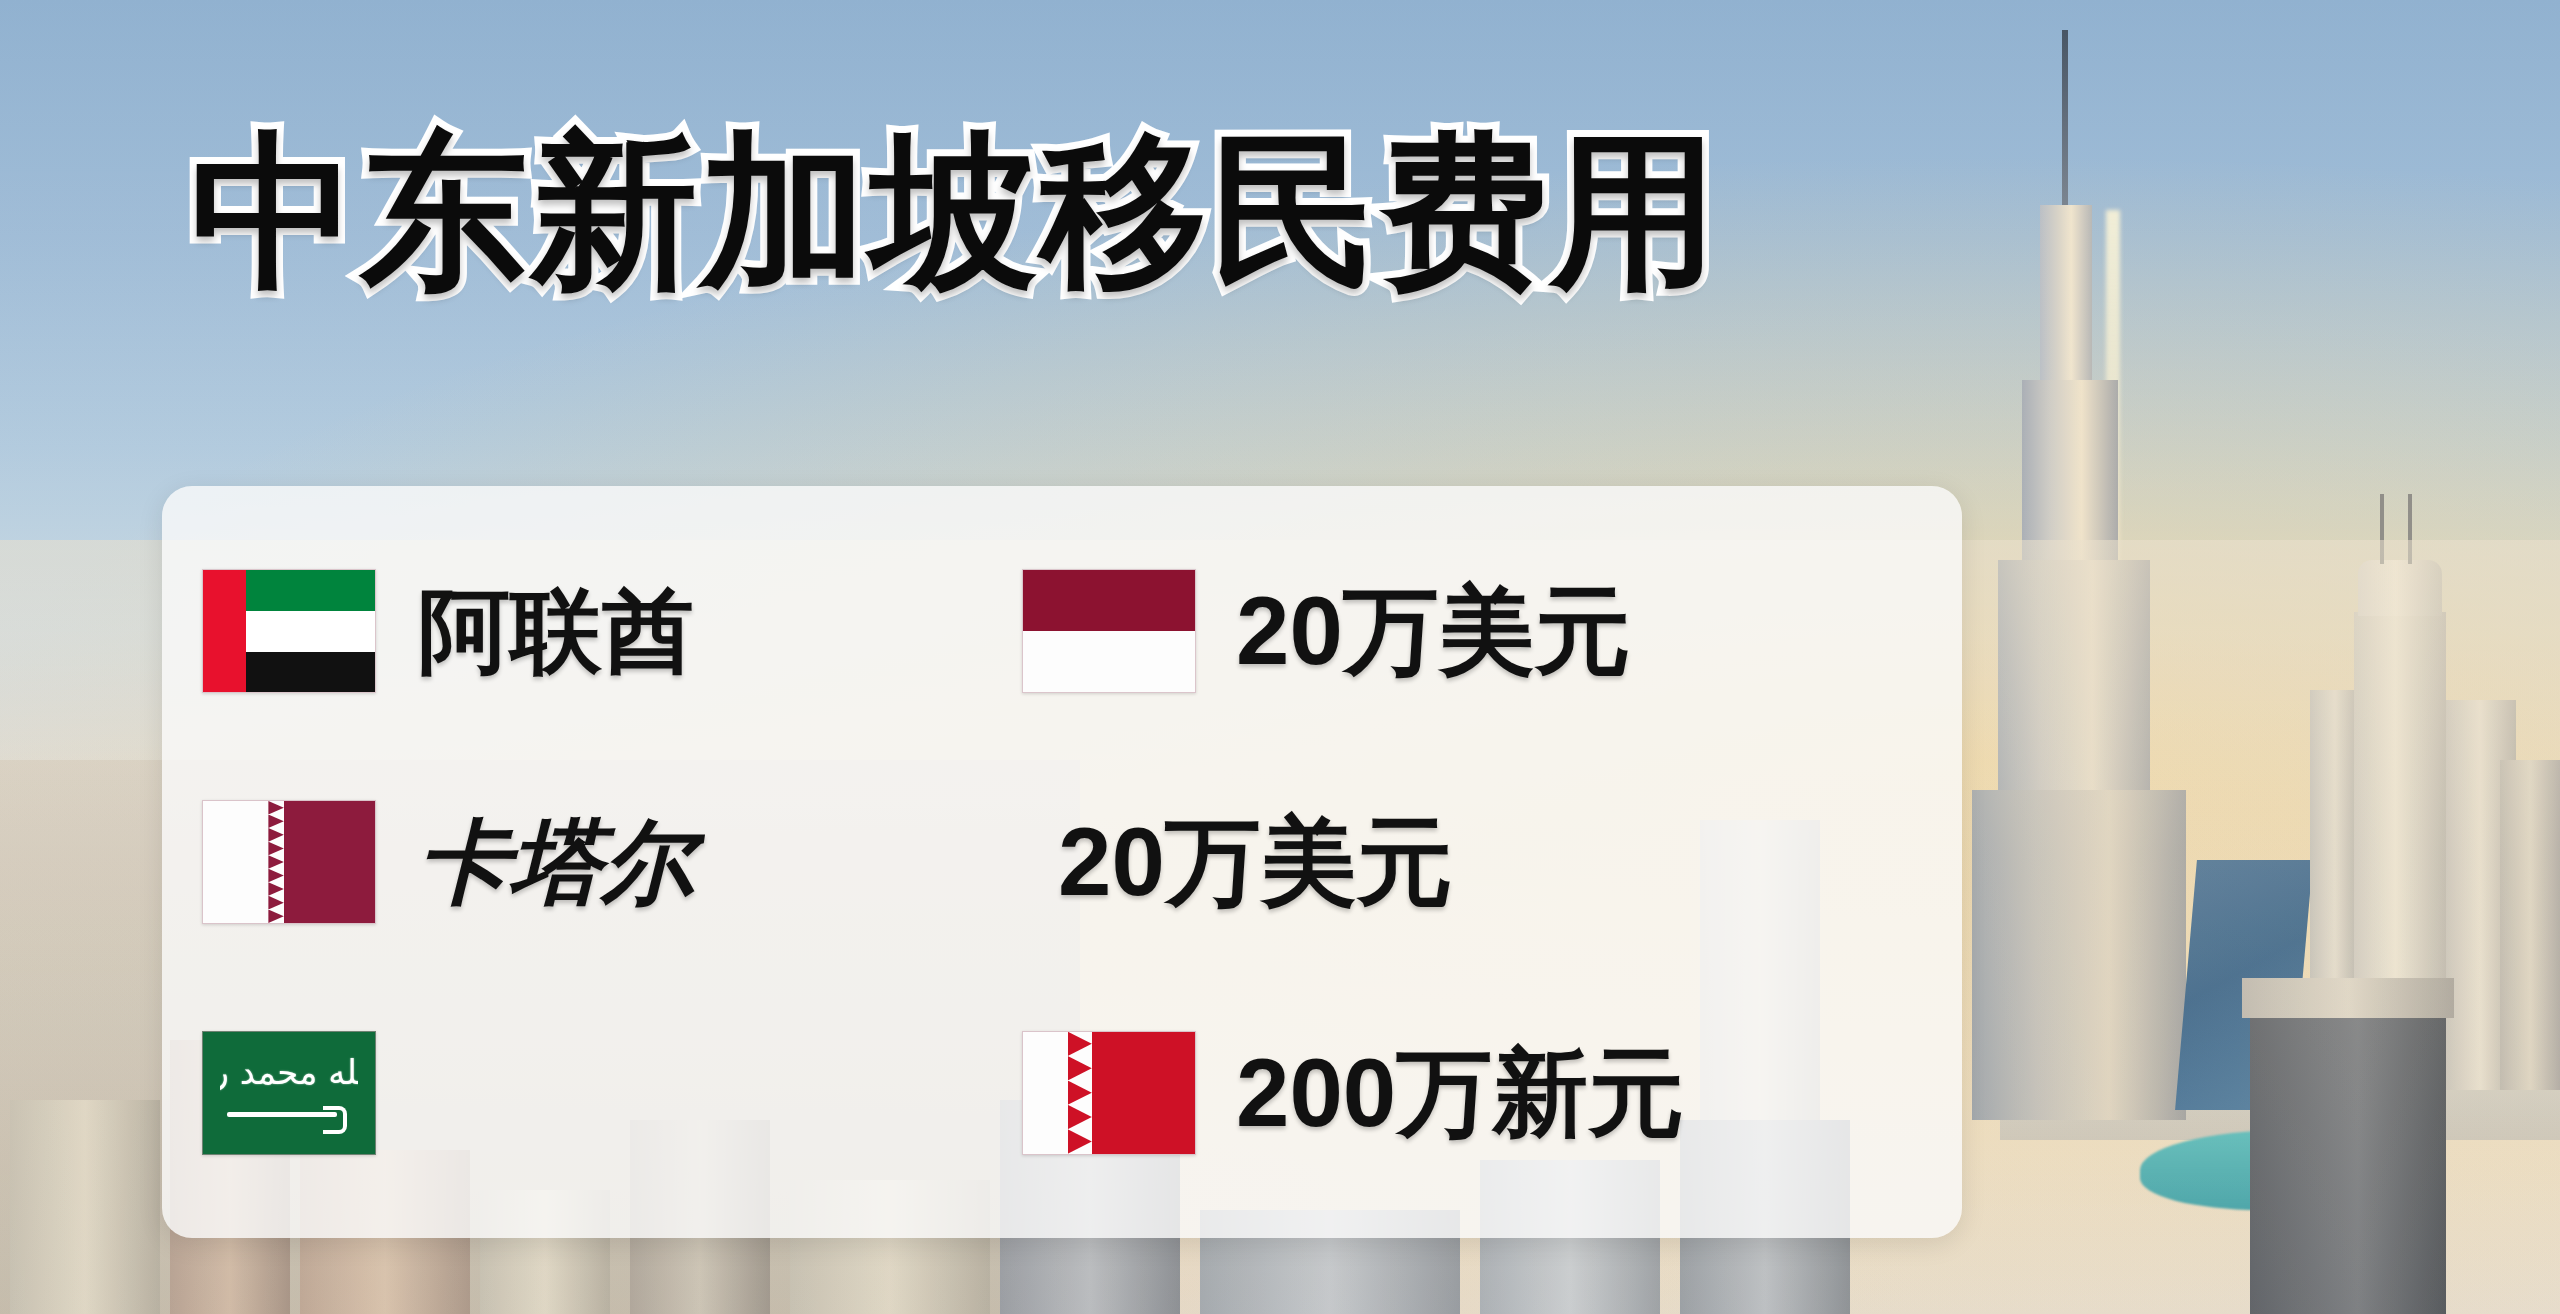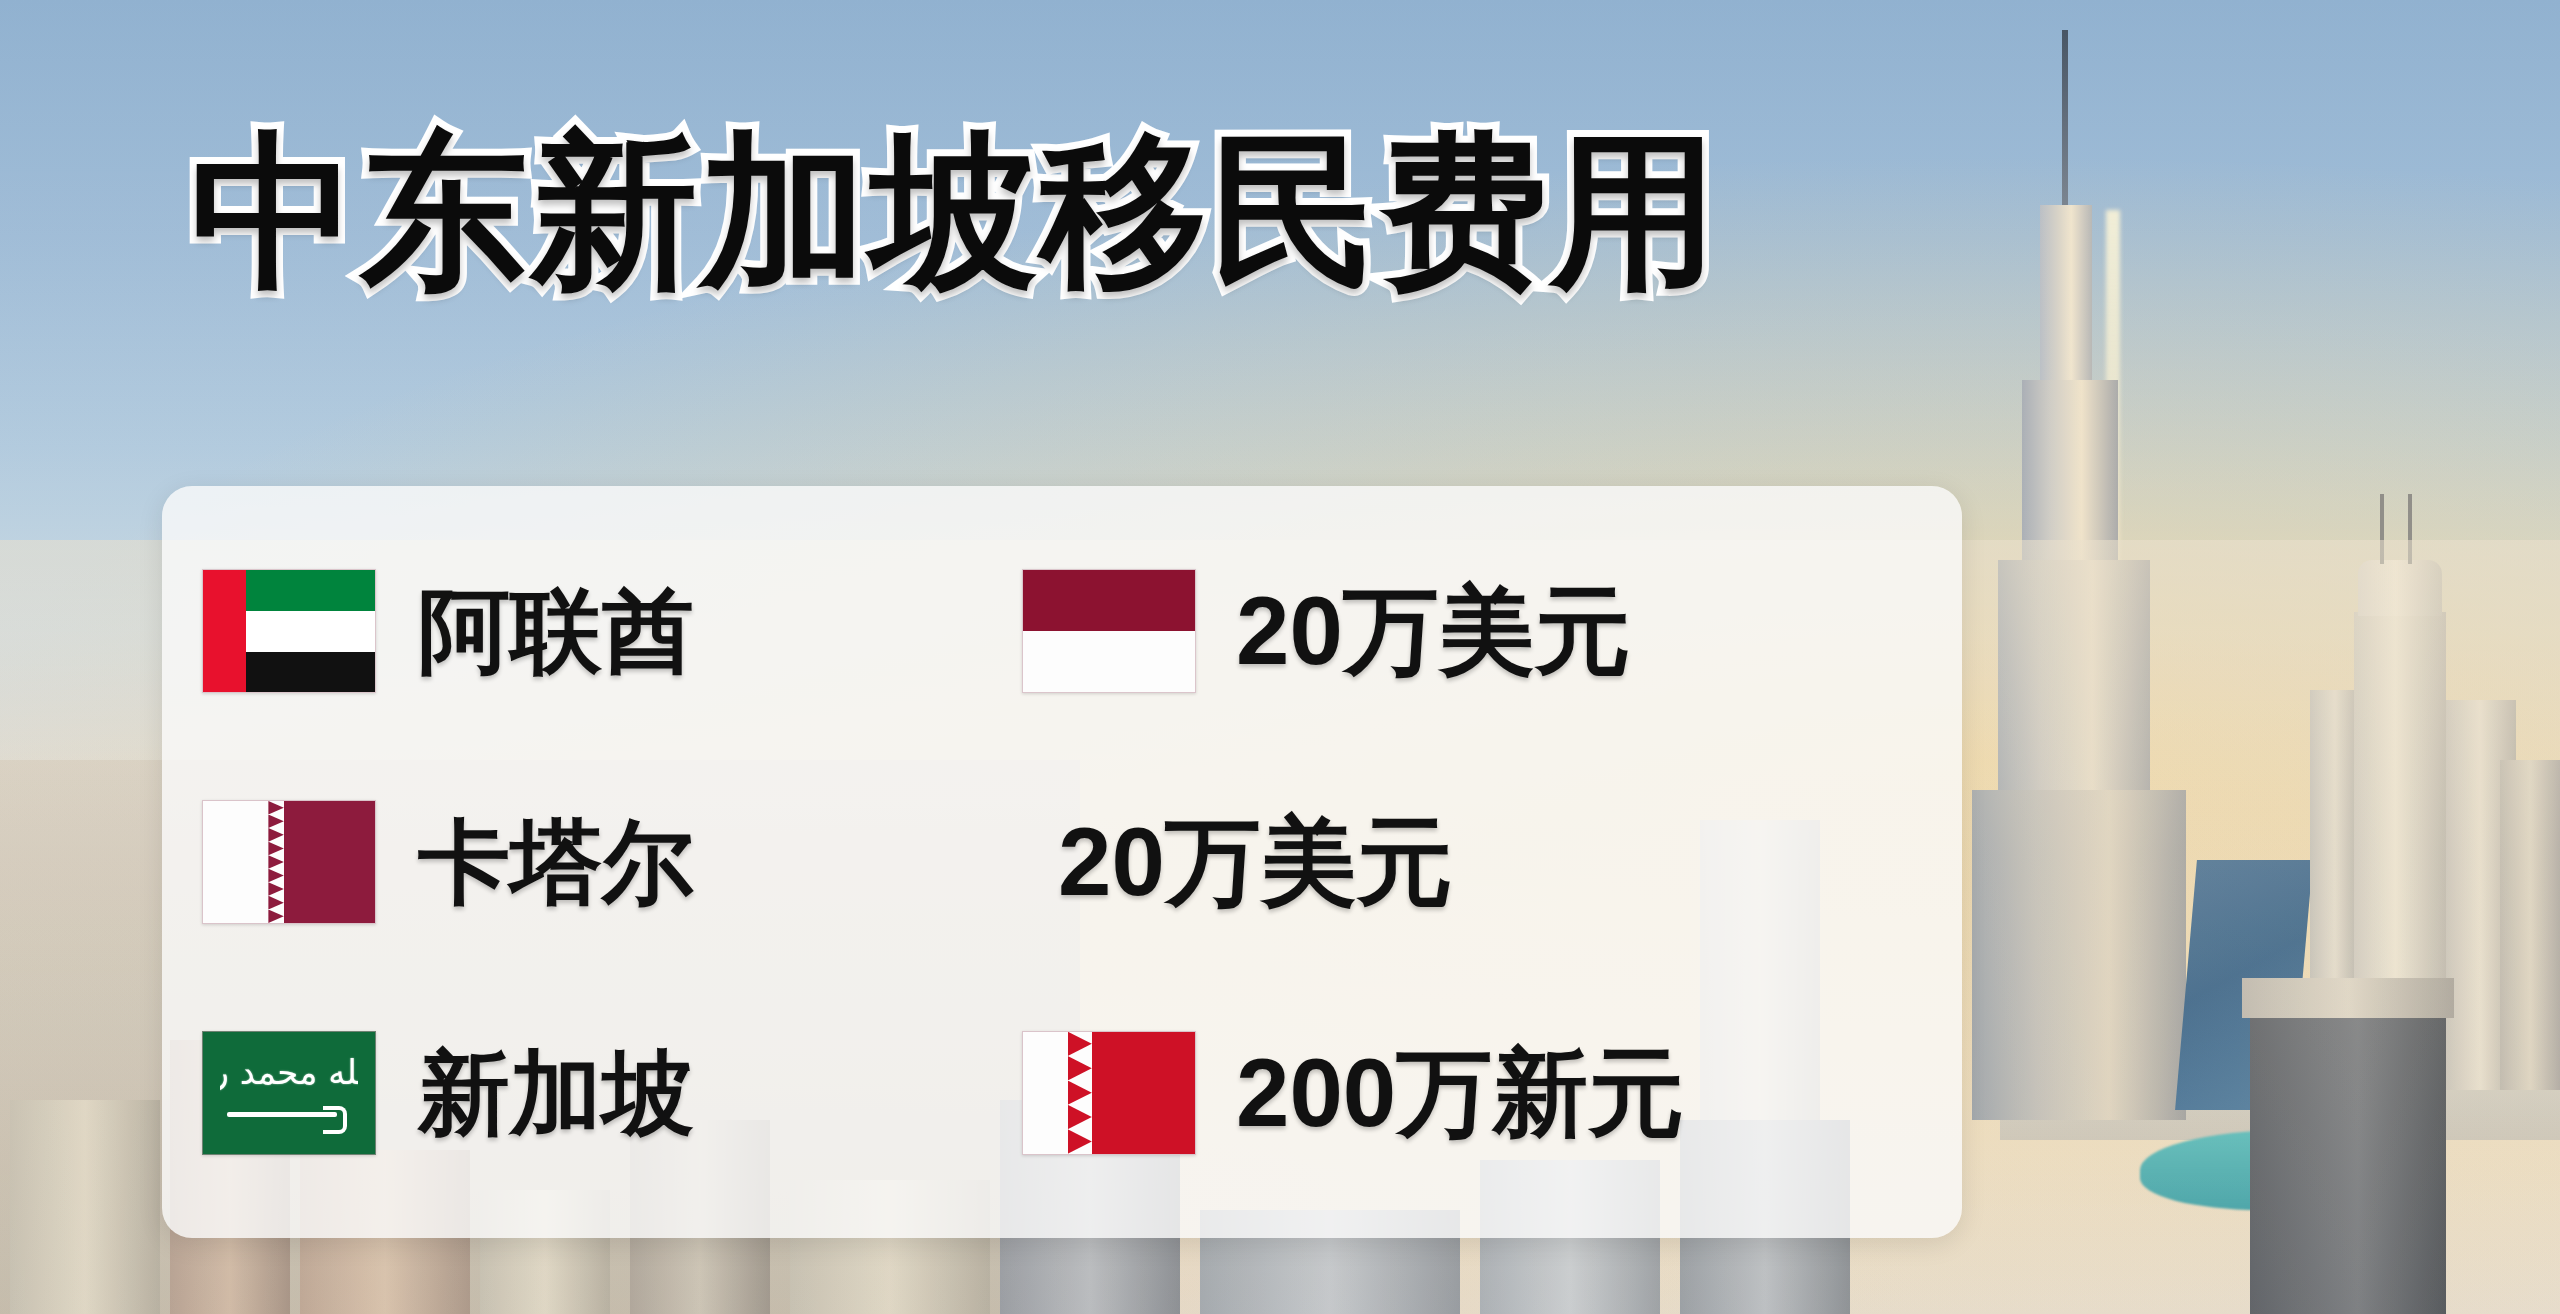--- a/index.html
+++ b/index.html
@@ -157,21 +157,21 @@
     box-shadow:0 1px 3px rgba(0,0,0,.15);
     background:#fff;
   }
 
   .label{
     font-size:92px;line-height:1;
     font-weight:bold;color:#111;
     margin-left:42px;white-space:nowrap;
     text-shadow:0 3px 4px rgba(0,0,0,.22);
   }
-  .label.tight{}
+  .label.tight{font-style:italic;}
   .amount{
     font-size:96px;line-height:1;
     font-weight:bold;color:#111;white-space:nowrap;
     text-shadow:0 3px 4px rgba(0,0,0,.22);
   }
   .amount.gap{margin-left:40px;}
   .pair{display:flex;align-items:center;}
   .pair .pfx{font-size:92px;font-weight:bold;color:#111;margin-right:28px;
       text-shadow:0 3px 4px rgba(0,0,0,.22);}
 
@@ -323,21 +323,20 @@
         </div>
       </div>
 
       <div class="row">
         <div class="cell left">
           <div class="flag f-saudi">
             <div class="shahada">لا إله إلا الله محمد رسول الله</div>
             <div class="sword"></div>
             <div class="hilt"></div>
           </div>
-          <div class="label">新加坡</div>
         </div>
         <div class="cell right">
           <div class="flag f-bahrain">
             <div class="fly"></div>
             <div class="serr">
               <i style="top:0%"></i>
               <i style="top:20%"></i>
               <i style="top:40%"></i>
               <i style="top:60%"></i>
               <i style="top:80%"></i>

